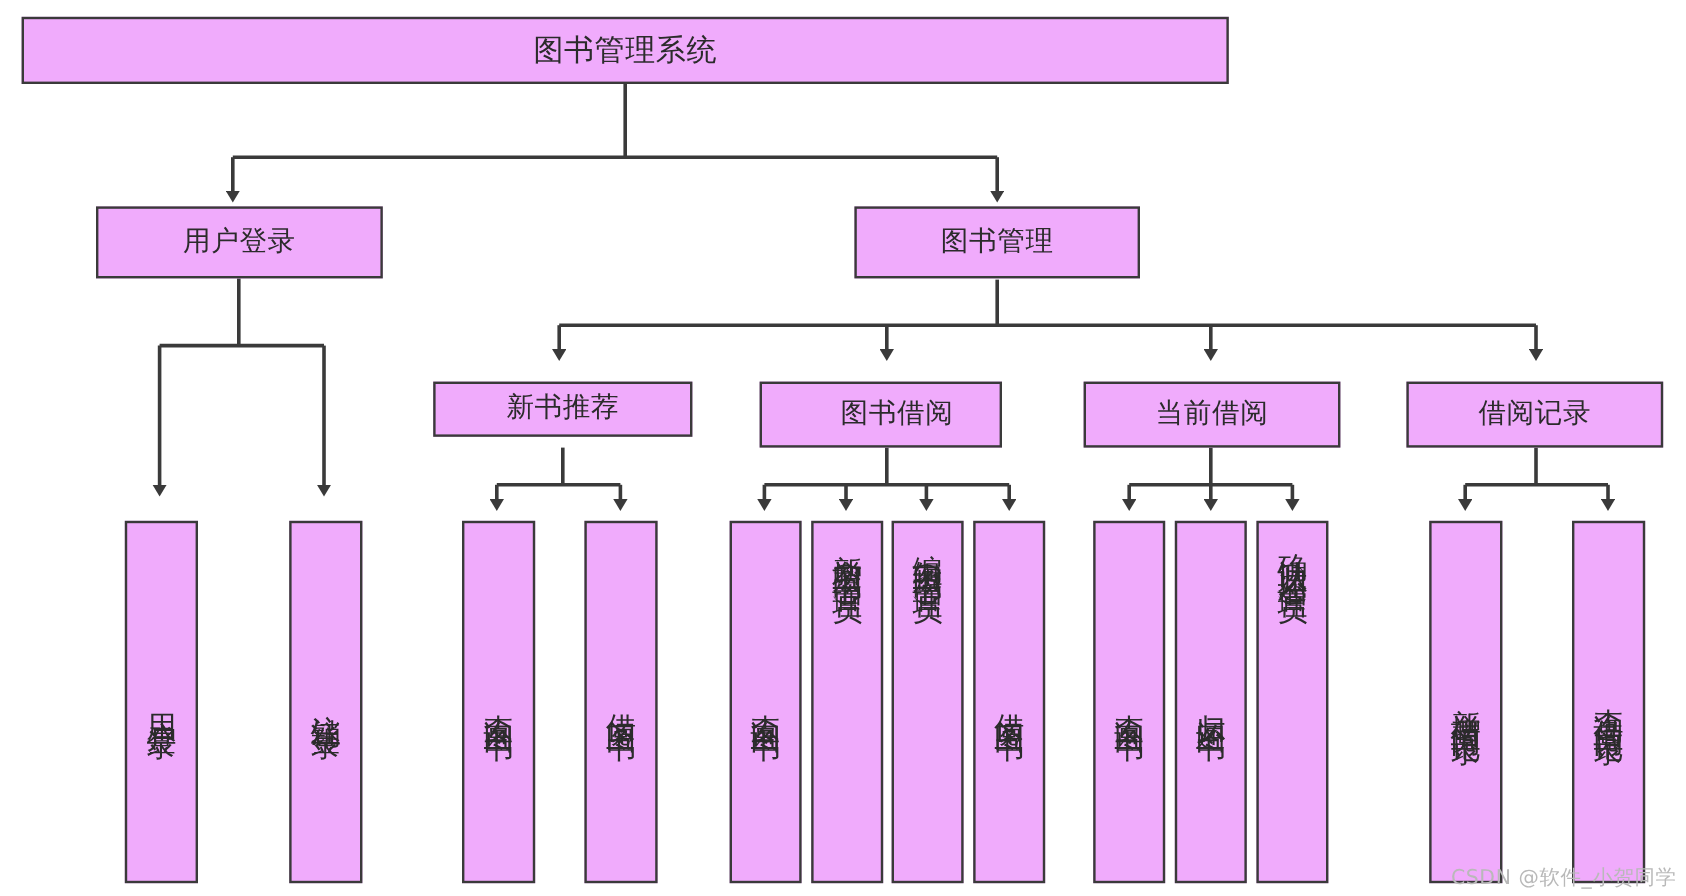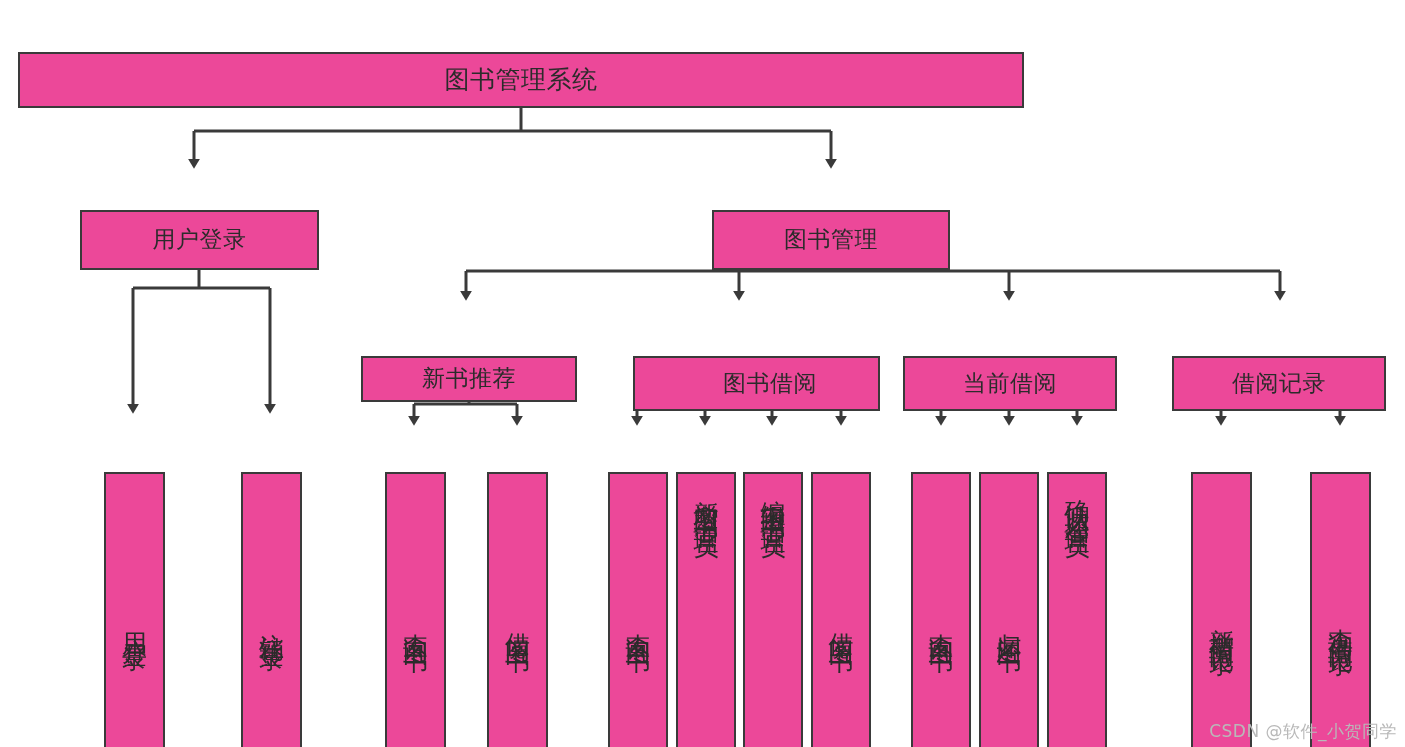--- a/index.html
+++ b/index.html
@@ -17,26 +17,25 @@
   svg#wires{
     position:absolute;
     left:0;top:0;
     width:1405px;height:747px;
     pointer-events:none;
   }
   .node{
     position:absolute;
     box-sizing:border-box;
     border:2.5px solid #3a3a3a;
-    background:#ec4899;
+    background:#f0abfc;
     display:flex;
     align-items:center;
     justify-content:center;
     color:#2b2b2b;
-    margin-top:38px;
   }
   .node .lbl{
     display:block;
     text-align:center;
     line-height:1.18;
     white-space:nowrap;
   }
   
   .node.horiz .lbl{
     font-size:23px;
@@ -137,21 +136,21 @@
   </div>
 
   <div class="node horiz" style="left:712px;top:172px;width:238px;height:60px;justify-content:center;">
     <span class="lbl">图书管理</span>
   </div>
 
   <div class="node horiz" style="left:361px;top:318px;width:216px;height:46px;">
     <span class="lbl">新书推荐</span>
   </div>
 
-  <div class="node horiz" style="left:633px;top:318px;width:247px;height:55px;padding-left:27px;">
+  <div class="node horiz" style="left:633px;top:318px;width:202px;height:55px;padding-left:27px;">
     <span class="lbl">图书借阅</span>
   </div>
 
   <div class="node horiz" style="left:1172px;top:318px;width:214px;height:55px;">
     <span class="lbl">借阅记录</span>
   </div>
 
   <div class="node horiz" style="left:903px;top:318px;width:214px;height:55px;">
     <span class="lbl">当前借阅</span>
   </div>

